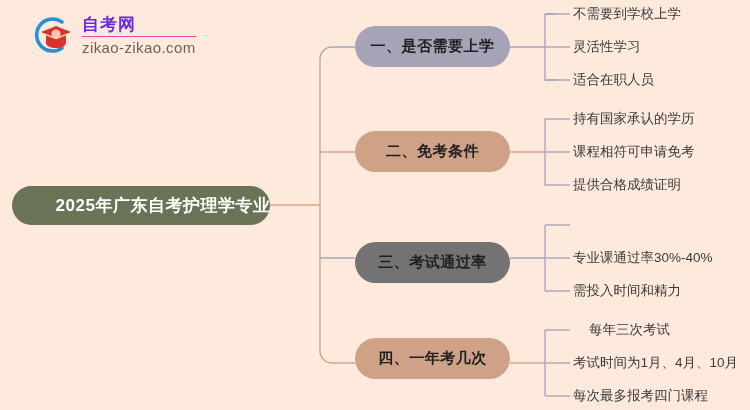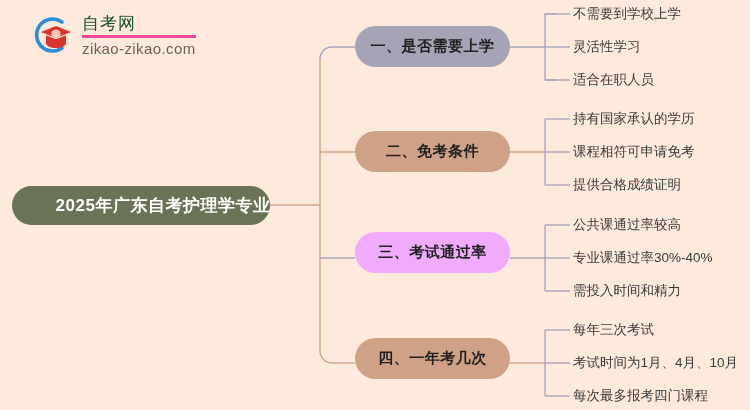--- a/index.html
+++ b/index.html
@@ -38,25 +38,25 @@
   }
   #logo-text-wrap {
     margin-left: 8px;
     display: flex;
     flex-direction: column;
     justify-content: center;
     line-height: 1;
   }
   #logo-title {
     font-size: 17px;
-    font-weight: normal;
-    color: #14532d;
+    font-weight: bold;
+    color: #6d28d9;
     letter-spacing: 1px;
     padding-bottom: 3px;
-    border-bottom: 3px solid #ec4899;
+    border-bottom: 1px solid #ec4899;
   }
   #logo-sub {
     font-size: 15px;
     color: #6d6158;
     letter-spacing: 0.4px;
     padding-top: 3px;
   }
 
   
   #root-node {
@@ -192,27 +192,26 @@
   <div class="leaf-label" style="top:47px;">灵活性学习</div>
   <div class="leaf-label" style="top:80px;">适合在职人员</div>
 
   <div class="branch-node" style="top:131px;background:#cfa288;">
     <span class="branch-label">二、免考条件</span>
   </div>
   <div class="leaf-label" style="top:119px;">持有国家承认的学历</div>
   <div class="leaf-label" style="top:185px;">提供合格成绩证明</div>
   <div class="leaf-label" style="top:152px;">课程相符可申请免考</div>
 
-  <div class="branch-node" style="top:232px;background:#f0abfc;">
+  <div class="branch-node" style="top:242px;background:#737373;">
     <span class="branch-label">三、考试通过率</span>
   </div>
-  <div class="leaf-label" style="top:225px;">公共课通过率较高</div>
   <div class="leaf-label" style="top:258px;">专业课通过率30%-40%</div>
   <div class="leaf-label" style="top:291px;text-align:right;">需投入时间和精力</div>
 
   <div class="branch-node" style="top:338px;background:#cfa288;text-align:center;">
     <span class="branch-label">四、一年考几次</span>
   </div>
-  <div class="leaf-label" style="top:330px;">每年三次考试</div>
+  <div class="leaf-label" style="top:330px;margin-left:16px;">每年三次考试</div>
   <div class="leaf-label" style="top:363px;">考试时间为1月、4月、10月</div>
   <div class="leaf-label" style="top:396px;">每次最多报考四门课程</div>
 
 </div>
 
 </body></html>

